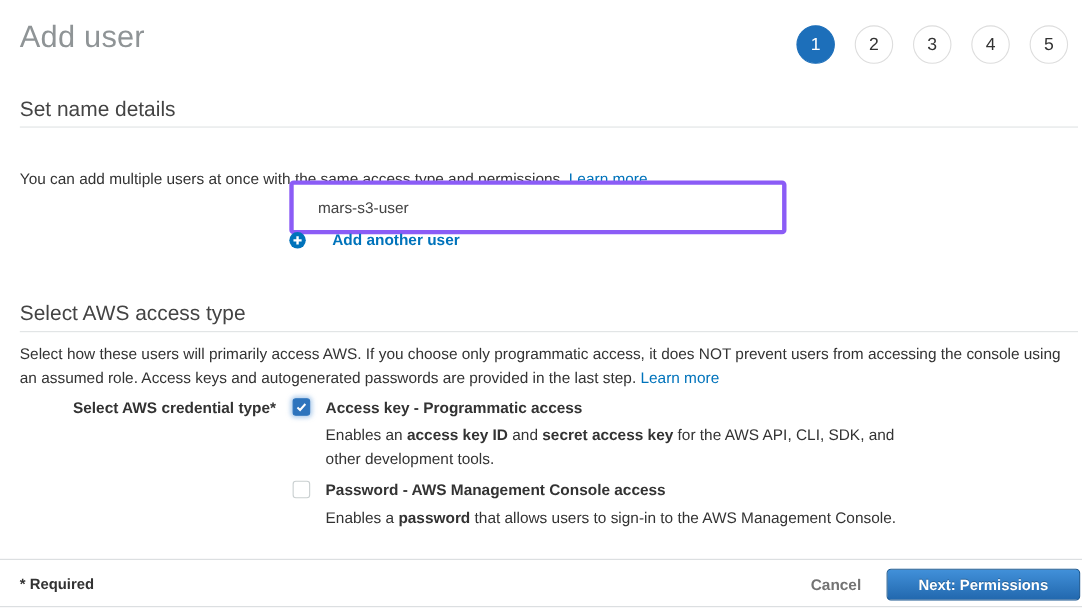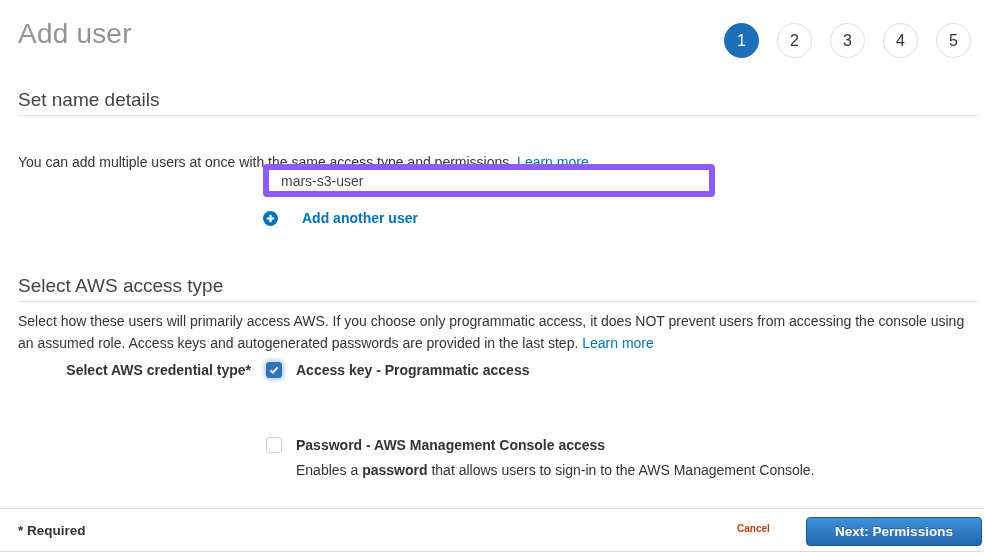--- a/index.html
+++ b/index.html
@@ -27,22 +27,22 @@
 
   .body-text { position: absolute; font-size: 14px; color: #333; line-height: 22px; }
   .link { color: #0073bb; text-decoration: none; cursor: pointer; }
 
   .field-label {
     position: absolute; left: 18px; width: 233px; text-align: right;
     font-size: 14px; font-weight: bold; color: #333;
   }
 
   .username-input {
-    position: absolute; left: 263px; top: 164px; width: 452px; height: 33px;
-    border: 6px solid #8b5cf6; border-radius: 4px; padding: 0 12px;
+    position: absolute; left: 263px; top: 164px; width: 452px; height: 49px;
+    border: 4px solid #8b5cf6; border-radius: 4px; padding: 0 22px;
     font-family: "Liberation Sans", sans-serif; font-size: 14px; color: #444;
     outline: none; background: #fff;
   }
 
   .add-user-link {
     position: absolute; left: 263px; top: 210px;
     display: flex; align-items: center; gap: 24px;
     font-size: 14px; font-weight: bold; color: #0073bb; cursor: pointer;
   }
   .plus-icon {
@@ -59,21 +59,21 @@
   }
   .checkbox.unchecked { background: #fff; border: 1px solid #c9cfd0; }
 
   .option-title { position: absolute; left: 296px; font-size: 14px; font-weight: bold; color: #333; }
   .option-desc { position: absolute; left: 296px; font-size: 14px; color: #333; line-height: 22px; }
 
   .required-note { position: absolute; left: 18px; top: 523px; font-size: 13.5px; font-weight: bold; color: #333; }
 
   .cancel-link {
     position: absolute; left: 737px; top: 523px;
-    font-size: 10px; font-weight: bold; color: #c2410c; cursor: pointer;
+    font-size: 14px; font-weight: bold; color: #737373; cursor: pointer;
   }
 
   .next-button {
     position: absolute; left: 806px; top: 517px; width: 176px; height: 29px;
     border: 1px solid #16558f; border-radius: 4px;
     background: linear-gradient(to bottom, #4190d9, #2268ae);
     color: #fff; font-family: "Liberation Sans", sans-serif;
     font-size: 13.5px; font-weight: bold; text-shadow: 0 -1px 0 rgba(0,0,0,.25);
     cursor: pointer;
   }
@@ -117,20 +117,21 @@
     <span class="link">Learn more</span></p>
 
   <label class="field-label" style="top:362px;">Select AWS credential type*</label>
 
   <div class="checkbox checked" style="left:266px; top:362px;">
     <svg width="12" height="12" viewBox="0 0 16 16">
         <path d="M3.2 8.6 L6.4 11.6 L12.8 4.4" stroke="#fff" stroke-width="2.4" fill="none"></path>
       </svg>
   </div>
   <div class="option-title" style="top:362px;">Access key - Programmatic access</div>
+  <div class="option-desc" style="top:384px; width:528px;"><span>Enables an </span><b>access key ID</b><span> and </span><b>secret access key</b><span> for the AWS API, CLI, SDK, and other development tools.</span></div>
 
   <div class="checkbox unchecked" style="left:266px; top:437px;"></div>
   <div class="option-title" style="top:437px;">Password - AWS Management Console access</div>
   <div class="option-desc" style="top:459px; width:620px;"><span>Enables a </span><b>password</b><span> that allows users to sign-in to the AWS Management Console.</span></div>
 
   <div class="divider full" style="top:508px;"></div>
   <div class="required-note">* Required</div>
   <span class="cancel-link">Cancel</span>
   <button class="next-button">Next: Permissions</button>
   <div class="divider full" style="top:551px;"></div>

